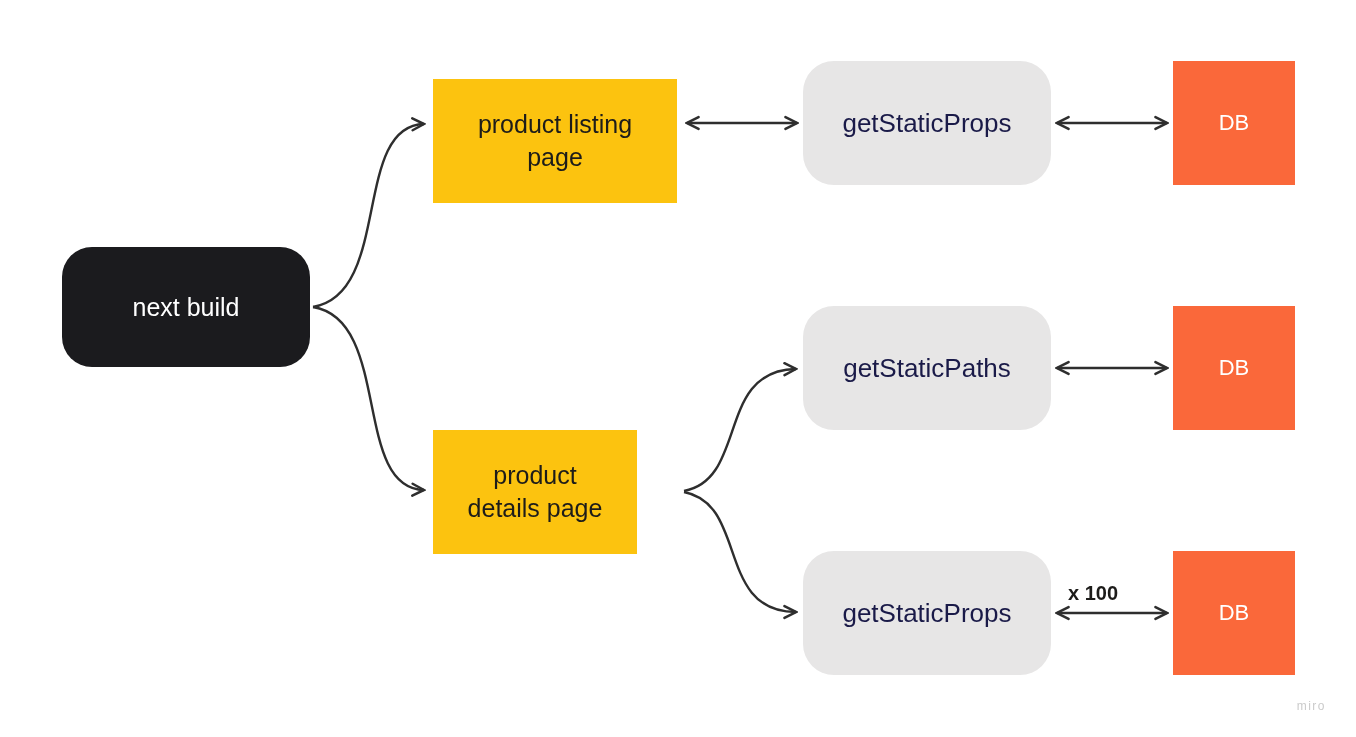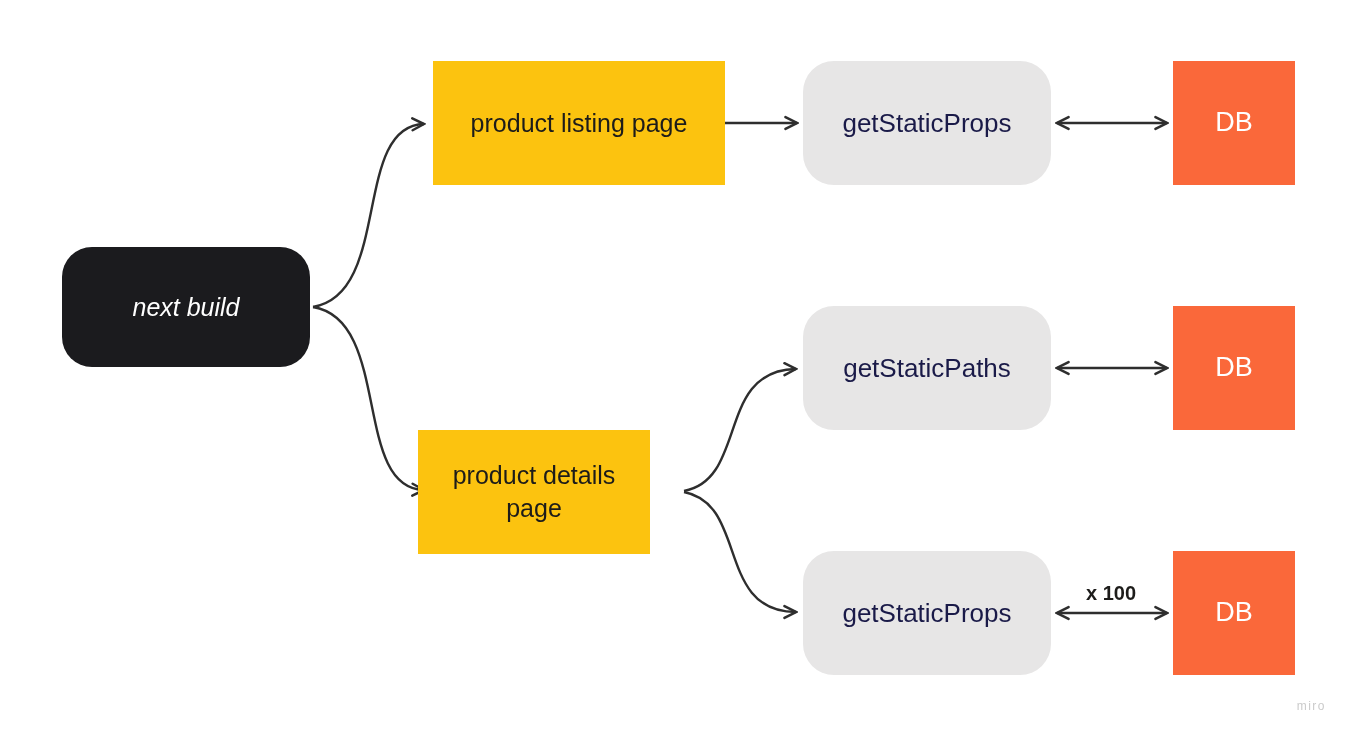--- a/index.html
+++ b/index.html
@@ -54,38 +54,37 @@
   }
   .node.gray {
     background: var(--node-gray, #e7e6e6);
     color: var(--text-navy, #1a1a48);
     font-size: 26px;
     border-radius: 31px;
   }
   .node.orange {
     background: var(--node-orange, #fa683a);
     color: var(--text-light, #fdf7f2);
-    font-size: 27px;
+    font-size: 22px;
   }
   
-  .pos-next      { left: 62px;   top: 247px; width: 248px; height: 120px; font-style: italic; }
-  .pos-listing   { left: 433px;  top: 61px;  width: 292px; height: 124px; }
+  .pos-next      { left: 62px;   top: 247px; width: 248px; height: 120px; }
+  .pos-listing   { left: 433px;  top: 79px;  width: 244px; height: 124px; }
   .pos-props-top { left: 803px;  top: 61px;  width: 248px; height: 124px; }
   .pos-db-top    { left: 1173px; top: 61px;  width: 122px; height: 124px; }
   .pos-paths     { left: 803px;  top: 306px; width: 248px; height: 124px; }
   .pos-db-mid    { left: 1173px; top: 306px; width: 122px; height: 124px; }
-  .pos-details   { left: 418px;  top: 430px; width: 232px; height: 124px; }
+  .pos-details   { left: 433px;  top: 430px; width: 204px; height: 124px; }
   .pos-props-bot { left: 803px;  top: 551px; width: 248px; height: 124px; }
   .pos-db-bot    { left: 1173px; top: 551px; width: 122px; height: 124px; }
   .edge-label {
     position: absolute;
     left: 1068px;
     top: 582px;
     width: 86px;
-    text-align: center;
     font-size: 20px;
     font-weight: bold;
     color: var(--text-dark, #1a1a1a);
   }
   .watermark {
     position: absolute;
     right: 30px;
     bottom: 24px;
     font-size: 12px;
     font-weight: 500;

